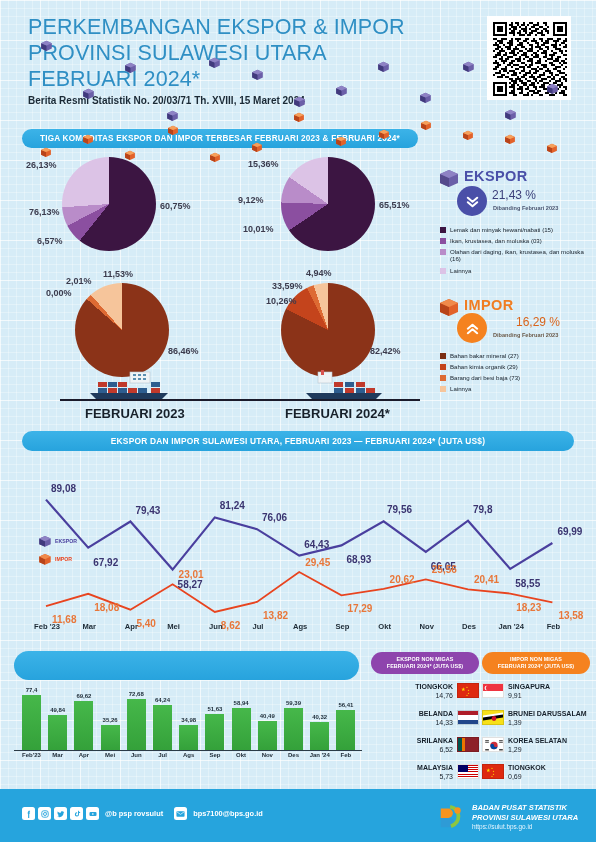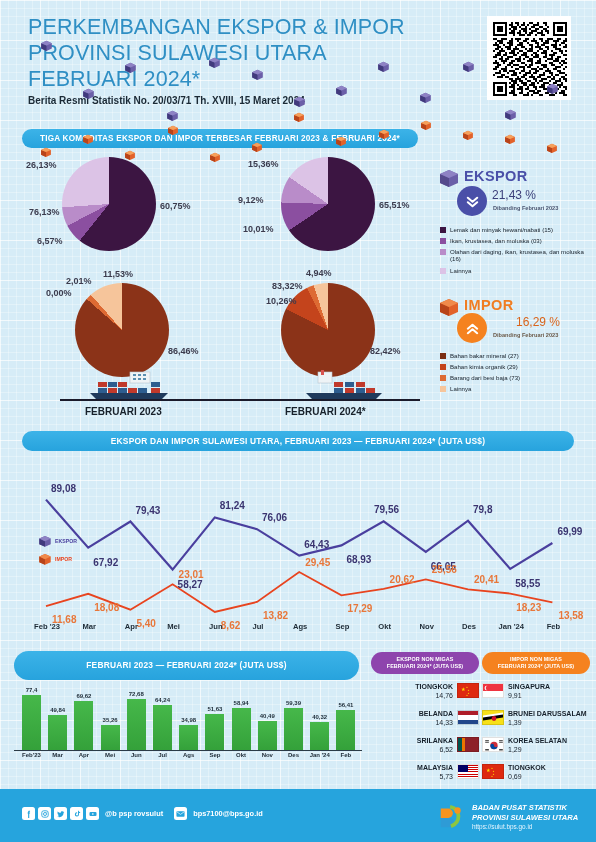--- a/index.html
+++ b/index.html
@@ -48,21 +48,21 @@
   }
   #banner-komoditas{left:22px; top:129px; width:396px; height:19px; font-size:8.2px;}
   #banner-eksporimpor{left:22px; top:431px; width:552px; height:20px; font-size:8.4px;}
   #banner-neraca{left:14px; top:651px; width:345px; height:29px; font-size:8.4px; line-height:11px; flex-direction:column;}
 
   
   .pie{position:absolute; border-radius:50%;}
   .pielbl{position:absolute; font-size:9px; color:#3b3b4d; font-weight:bold; white-space:nowrap;}
 
   .baseline{position:absolute; left:60px; top:399px; width:360px; height:2px; background:#1b1b2b;}
-  .monthcap{position:absolute; font-size:10px; font-weight:bold; color:#17202a; white-space:nowrap;}
+  .monthcap{position:absolute; font-size:13px; font-weight:bold; color:#17202a; white-space:nowrap;}
 
   
   .sectitle{position:absolute; font-size:14.5px; font-weight:bold; letter-spacing:.4px;}
   .badge-circle{
     position:absolute; width:30px; height:30px; border-radius:50%;
     display:flex; align-items:center; justify-content:center;
   }
   .pct{position:absolute; font-size:12px; font-weight:normal; white-space:nowrap;}
   .pct-sub{position:absolute; font-size:5.6px; font-weight:bold; white-space:nowrap;}
   .legrow{position:absolute; display:flex; align-items:flex-start; gap:4px; font-size:6.1px; color:#16202b; line-height:7.4px; width:150px;}
@@ -434,21 +434,21 @@
   <div class="pie" style="left:75px; top:283px; width:94px; height:94px;
        background:conic-gradient(#8b3318 0deg 311.26deg, #c4441c 311.26deg 311.26deg, #dd6a33 311.26deg 318.5deg, #f6c59b 318.5deg 360deg);"></div>
   <div class="pielbl" style="left:103px; top:269px;">11,53%</div>
   <div class="pielbl" style="left:66px; top:276px;">2,01%</div>
   <div class="pielbl" style="left:46px; top:288px;">0,00%</div>
   <div class="pielbl" style="left:168px; top:346px;">86,46%</div>
 
   <div class="pie" style="left:281px; top:283px; width:94px; height:94px;
        background:conic-gradient(#8b3318 0deg 296.71deg, #c4441c 296.71deg 333.65deg, #dd6a33 333.65deg 342.22deg, #f6c59b 342.22deg 360deg);"></div>
   <div class="pielbl" style="left:306px; top:268px;">4,94%</div>
-  <div class="pielbl" style="left:272px; top:281px;">83,32%</div>
+  <div class="pielbl" style="left:272px; top:281px;">33,59%</div>
   <div class="pielbl" style="left:266px; top:296px;">10,26%</div>
   <div class="pielbl" style="left:370px; top:346px;">82,42%</div>
 
   <svg style="position:absolute; left:88px; top:370px;" width="86" height="30" viewBox="0 0 86 30">
     <rect x="42" y="2" width="20" height="11" fill="#eef3f6" stroke="#b8c6cf" stroke-width=".6"></rect>
     <rect x="45" y="4" width="3" height="2" fill="#5b8fb0"></rect>
       <rect x="50" y="4" width="3" height="2" fill="#5b8fb0"></rect>
     <rect x="55" y="4" width="3" height="2" fill="#5b8fb0"></rect>
       <rect x="45" y="8" width="3" height="2" fill="#5b8fb0"></rect>
     <rect x="50" y="8" width="3" height="2" fill="#5b8fb0"></rect>
@@ -690,21 +690,21 @@
     </div>
   <div id="line-labels">
       <div class="valtag" style="left:35px;top:482.6291891891892px;color:#3a3470;">89,08</div>
       <div class="valtag" style="left:77.2px;top:556.6681081081081px;color:#3a3470;">67,92</div>
       <div class="valtag" style="left:119.4px;top:504.5372972972973px;color:#3a3470;">79,43</div>
       <div class="valtag" style="left:161.60000000000002px;top:578.5762162162162px;color:#3a3470;">58,27</div>
       <div class="valtag" style="left:203.8px;top:500.42810810810806px;color:#3a3470;">81,24</div>
       <div class="valtag" style="left:246px;top:512.188108108108px;color:#3a3470;">76,06</div>
       <div class="valtag" style="left:288.20000000000005px;top:538.5913513513514px;color:#3a3470;">64,43</div>
       <div class="valtag" style="left:330.40000000000003px;top:554.3751351351351px;color:#3a3470;">68,93</div>
-      <div class="valtag" style="left:358px;top:504.2421621621621px;color:#3a3470;">79,56</div>
+      <div class="valtag" style="left:371px;top:504.2421621621621px;color:#3a3470;">79,56</div>
       <div class="valtag" style="left:414.8px;top:560.9135135135135px;color:#3a3470;">66,05</div>
       <div class="valtag" style="left:457px;top:503.69729729729727px;color:#3a3470;">79,8</div>
       <div class="valtag" style="left:499.20000000000005px;top:577.9405405405405px;color:#3a3470;">58,55</div>
       <div class="valtag" style="left:541.4000000000001px;top:525.9686486486487px;color:#3a3470;">69,99</div>
       <div class="valtag" style="left:36px;top:614.0944px;color:#e8773a;">11,68</div>
       <div class="valtag" style="left:78.2px;top:601.8063999999999px;color:#e8773a;">18,08</div>
       <div class="valtag" style="left:120.4px;top:617.6848px;color:#e8773a;">5,40</div>
       <div class="valtag" style="left:162.60000000000002px;top:569.3408px;color:#e8773a;">23,01</div>
       <div class="valtag" style="left:204.8px;top:619.9696px;color:#e8773a;">8,62</div>
       <div class="valtag" style="left:247px;top:609.9856px;color:#e8773a;">13,82</div>
@@ -739,21 +739,20 @@
   </svg>
   <div class="lgnd" style="left:55px; top:538px; color:#4a3f9e;">EKSPOR</div>
   <svg style="position:absolute; left:38px; top:552px;" width="14" height="13" viewBox="0 0 22 20">
     <path d="M2 7 L11 3 L20 7 L20 16 L11 20 L2 16 Z" fill="#e2622a"></path>
     <path d="M2 7 L11 11 L11 20 L2 16 Z" fill="#b8441a"></path>
     <path d="M2 7 L11 3 L20 7 L11 11 Z" fill="#f08a4b"></path>
   </svg>
   <div class="lgnd" style="left:55px; top:556px; color:#e8441f;">IMPOR</div>
 
   <div class="banner" id="banner-neraca">
-    <div>FEBRUARI 2023 — FEBRUARI 2024* (JUTA US$)</div>
   </div>
 
   <div id="bars">
       <div class="bar" style="left:22px;top:695.364705882353px;height:54.635294117647064px;"></div>
       <div class="barval" style="left:18px;top:687.364705882353px;width:27px;">77,4</div>
       <div class="bar" style="left:48.2px;top:714.8188235294117px;height:35.18117647058824px;"></div>
       <div class="barval" style="left:44.2px;top:706.8188235294117px;width:27px;">49,84</div>
       <div class="bar" style="left:74.4px;top:700.8564705882353px;height:49.14352941176471px;"></div>
       <div class="barval" style="left:70.4px;top:692.8564705882353px;width:27px;">69,62</div>
       <div class="bar" style="left:100.6px;top:725.1105882352941px;height:24.889411764705883px;"></div>

